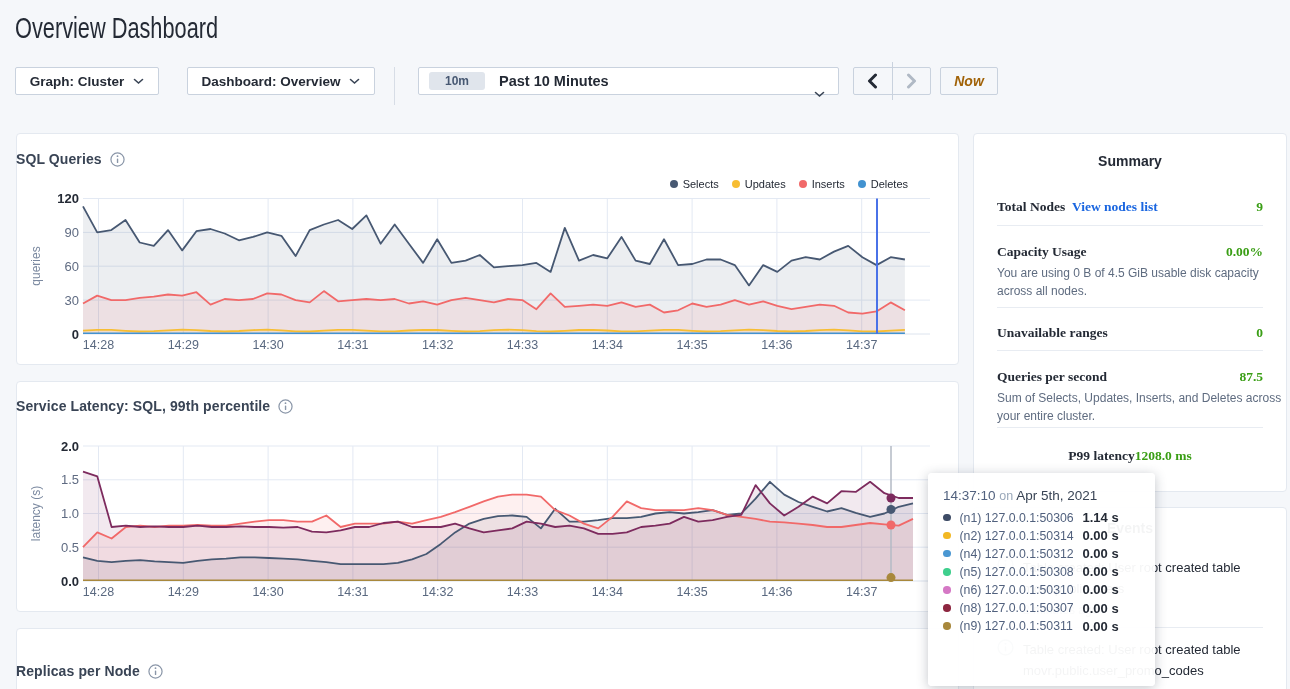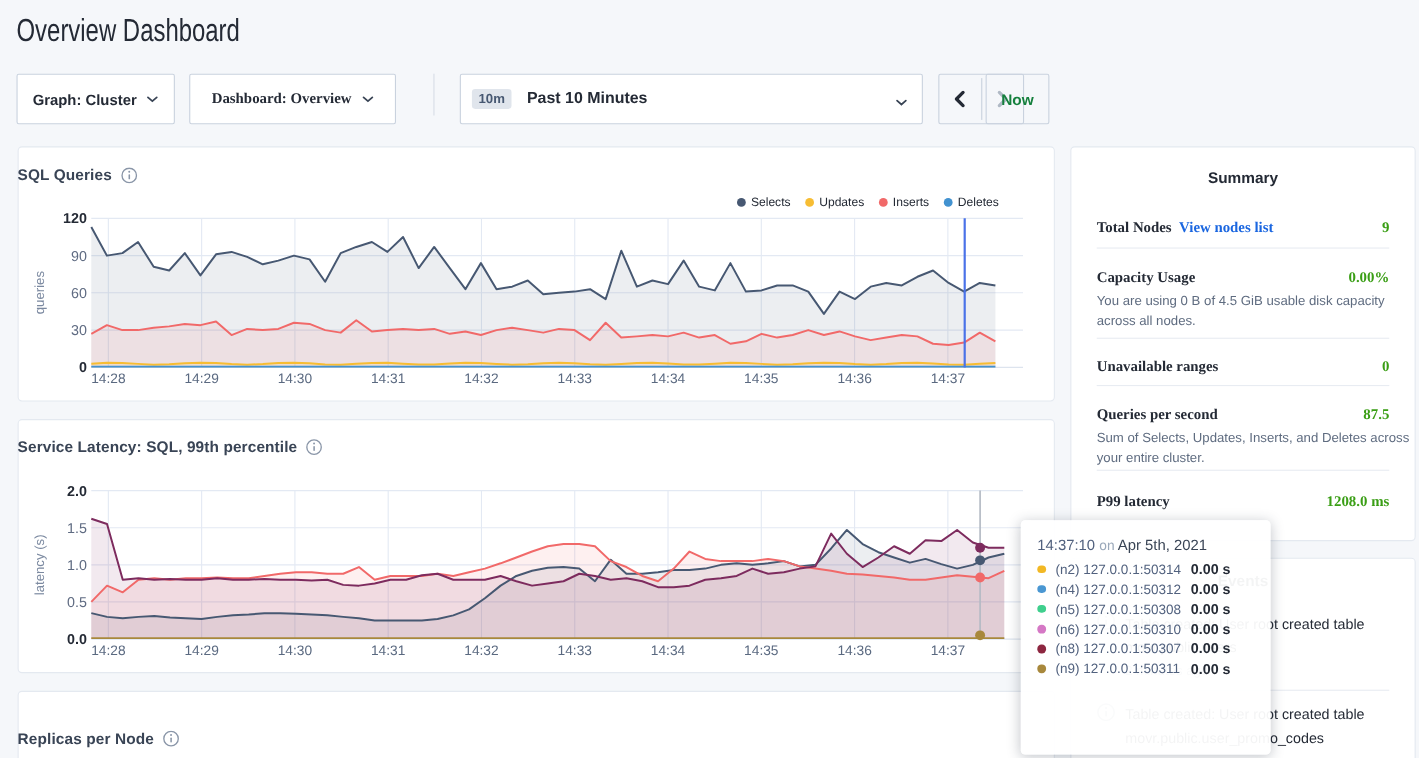--- a/index.html
+++ b/index.html
@@ -1,65 +1,65 @@
 <!DOCTYPE html>
 <html><head><meta charset="utf-8"><style>
 * { margin:0; padding:0; box-sizing:border-box; }
 html,body { width:1290px; height:689px; background:#f5f7fa; overflow:hidden;
   font-family:"Liberation Sans", sans-serif; position:relative; }
 .abs { position:absolute; }
 .card { position:absolute; background:#fff; border:1px solid #e4e9f0; border-radius:4px; }
 .ctitle { position:absolute; width:100%; text-align:left; font-size:14px; font-weight:bold;
   color:#394455; letter-spacing:.1px; }
-.btn { position:absolute; top:67px; height:46px; border:1px solid #c9d2de; border-radius:2px;
+.btn { position:absolute; top:67px; height:28px; border:1px solid #c9d2de; border-radius:2px;
   background:#fff; display:flex; align-items:center; font-weight:bold; color:#242a35; }
 .legend { position:absolute; display:flex; gap:13px; align-items:center; font-size:11px; color:#242a35; }
 .ld { display:inline-block; width:8px; height:8px; border-radius:50%; margin-right:5px; vertical-align:0; }
 .li { display:flex; align-items:center; }
 .srow { position:absolute; left:997px; width:266px; display:flex; justify-content:space-between;
   font-size:13.5px; font-weight:bold; color:#242a35;font-family:Liberation Serif, serif; }
 .green { color:#3a9e15; }
 .sdesc { position:absolute; left:997px; width:285px; font-size:12px; color:#5f6c80; line-height:17.5px; }
 .sdiv { position:absolute; left:997px; width:266px; height:1px; background:#e8ecf2; }
 .ttr { display:flex; align-items:center; height:18.1px; }
 .ttd { width:7.5px; height:7.5px; border-radius:50%; margin-left:15px; flex:none; }
 .ttl { margin-left:9px; font-size:12.3px; color:#51617e; width:123px; }
 .ttv { font-size:13px; font-weight:bold; color:#242a35; }
 </style></head><body>
 
 <div class="abs" style="left:15px;top:12px;font-size:29px;color:#242a35;transform:scaleX(0.75);transform-origin:left top;white-space:nowrap;">Overview Dashboard</div>
 
 <div class="btn" style="left:15px;width:144px;justify-content:center;gap:9px;font-size:13.5px;">Graph: Cluster <svg width="11" height="7" viewBox="0 0 11 7">
       <path d="M1.5 1.5l4 3.5 4-3.5" stroke="#394455" stroke-width="1.6" fill="none" stroke-linecap="round"></path>
     </svg></div>
-<div class="btn" style="left:172px;width:188px;justify-content:center;gap:9px;font-size:13.5px;font-family:Liberation Serif, serif;">Dashboard: Overview <svg width="11" height="7" viewBox="0 0 11 7">
+<div class="btn" style="left:187px;width:188px;justify-content:center;gap:9px;font-size:13.5px;">Dashboard: Overview <svg width="11" height="7" viewBox="0 0 11 7">
       <path d="M1.5 1.5l4 3.5 4-3.5" stroke="#394455" stroke-width="1.6" fill="none" stroke-linecap="round"></path>
     </svg></div>
 <div class="abs" style="left:394px;top:67px;width:1px;height:38px;background:#d7dde6;"></div>
 <div class="btn" style="left:418px;width:421px;font-size:15px;">
-  <span style="background:#e0e5ec;border-radius:3px;font-size:12px;color:#475872;padding:2px 6px;margin-left:10px;text-align:right;">10m</span>
+  <span style="background:#e0e5ec;border-radius:3px;font-size:12px;color:#475872;padding:2px 16px;margin-left:10px;text-align:right;">10m</span>
   <span style="margin-left:14px;font-size:14.5px;">Past 10 Minutes</span>
   <span style="position:absolute;right:13px;top:16px;"><svg width="11" height="7" viewBox="0 0 11 7">
         <path d="M1.5 1.5l4 3.5 4-3.5" stroke="#394455" stroke-width="1.6" fill="none" stroke-linecap="round"></path>
       </svg></span>
 </div>
 <div class="btn" style="left:853px;width:78px;background:transparent;">
   <span style="width:50%;display:flex;justify-content:center;">
       <svg width="13" height="16" viewBox="0 0 13 16">
         <path d="M9.5 2L3.5 8l6 6" stroke="#242a35" stroke-width="3" fill="none" stroke-linecap="round" stroke-linejoin="round"></path>
       </svg>
     </span>
   <span style="width:1px;height:38px;background:#c9d2de;"></span>
   <span style="width:50%;display:flex;justify-content:center;">
       <svg width="13" height="16" viewBox="0 0 13 16">
         <path d="M3.5 2l6 6-6 6" stroke="#b0b9c5" stroke-width="3" fill="none" stroke-linecap="round" stroke-linejoin="round"></path>
       </svg>
     </span>
 </div>
-<div class="btn" style="left:896px;width:58px;justify-content:center;background:transparent;color:#15803d;font-size:14px;">Now</div>
+<div class="btn" style="left:940px;width:58px;justify-content:center;background:transparent;color:#a16207;font-size:14px;font-style:italic;">Now</div>
 
 <div class="card" style="left:16px;top:133px;width:943px;height:232px;"></div>
 <div class="card" style="left:16px;top:381px;width:943px;height:231px;"></div>
 <div class="card" style="left:16px;top:628px;width:943px;height:100px;"></div>
 <div class="card" style="left:973px;top:133px;width:314px;height:359px;"></div>
 <div class="card" style="left:973px;top:507px;width:314px;height:220px;"></div>
 
 <svg style="position:absolute;left:16px;top:133px" width="943" height="232" viewBox="0 0 943 232">
     <line x1="82.5" y1="65.5" x2="82.5" y2="201" stroke="#e3e9f3" stroke-width="1"></line>
     <line x1="167.3" y1="65.5" x2="167.3" y2="201" stroke="#e3e9f3" stroke-width="1"></line>
@@ -185,21 +185,21 @@
     <span>Unavailable ranges</span>
     <span class="green">0</span>
   </div>
 <div class="sdiv" style="top:350px;"></div>
 <div class="srow" style="top:369px;">
     <span>Queries per second</span>
     <span class="green">87.5</span>
   </div>
 <div class="sdesc" style="top:390px;">Sum of Selects, Updates, Inserts, and Deletes across<br>your entire cluster.</div>
 <div class="sdiv" style="top:427px;"></div>
-<div class="srow" style="top:448px;">
+<div class="srow" style="top:448px;justify-content:center;">
     <span>P99 latency</span>
     <span class="green">1208.0 ms</span>
   </div>
 
 <div class="abs" style="left:973px;top:520px;width:314px;text-align:center;font-size:14px;font-weight:bold;color:#242a35;">Events</div>
 <div class="abs" style="left:997px;top:556px;width:20px;height:20px;">
  <svg width="17" height="17" viewBox="0 0 16 16">
       <circle cx="8" cy="8" r="7" fill="none" stroke="#9aa5b3" stroke-width="1.3"></circle>
       <rect x="7.3" y="6.8" width="1.5" height="5" rx=".7" fill="#9aa5b3"></rect>
       <circle cx="8" cy="4.4" r=".95" fill="#9aa5b3"></circle>
@@ -213,20 +213,25 @@
       <circle cx="8" cy="8" r="7" fill="none" stroke="#9aa5b3" stroke-width="1.3"></circle>
       <rect x="7.3" y="6.8" width="1.5" height="5" rx=".7" fill="#9aa5b3"></rect>
       <circle cx="8" cy="4.4" r=".95" fill="#9aa5b3"></circle>
     </svg>
 </div>
 <div class="abs" style="left:1023px;top:639px;width:250px;font-size:13px;color:#242a35;line-height:21px;">Table created: User root created table movr.public.user_promo_codes</div>
 
 <div class="abs" style="left:928px;top:473px;width:227px;height:213px;background:rgba(255,255,255,0.95);
   border-radius:4px;box-shadow:0 2px 12px rgba(40,50,70,0.28);z-index:5;">
   <div style="margin:15px 0 5.5px 15px;font-size:13.5px;color:#51617e;">14:37:10 <span style="color:#9aa8ba;font-size:12.5px;">on</span> <span style="color:#394455;">Apr 5th, 2021</span></div>
+  <div class="ttr">
+      <span class="ttd" style="background:#3e4c66"></span>
+      <span class="ttl">(n1) 127.0.0.1:50306</span>
+      <span class="ttv">1.14 s</span>
+    </div>
     <div class="ttr">
       <span class="ttd" style="background:#f2b824"></span>
       <span class="ttl">(n2) 127.0.0.1:50314</span>
       <span class="ttv">0.00 s</span>
     </div>
     <div class="ttr">
       <span class="ttd" style="background:#4a97d2"></span>
       <span class="ttl">(n4) 127.0.0.1:50312</span>
       <span class="ttv">0.00 s</span>
     </div>

